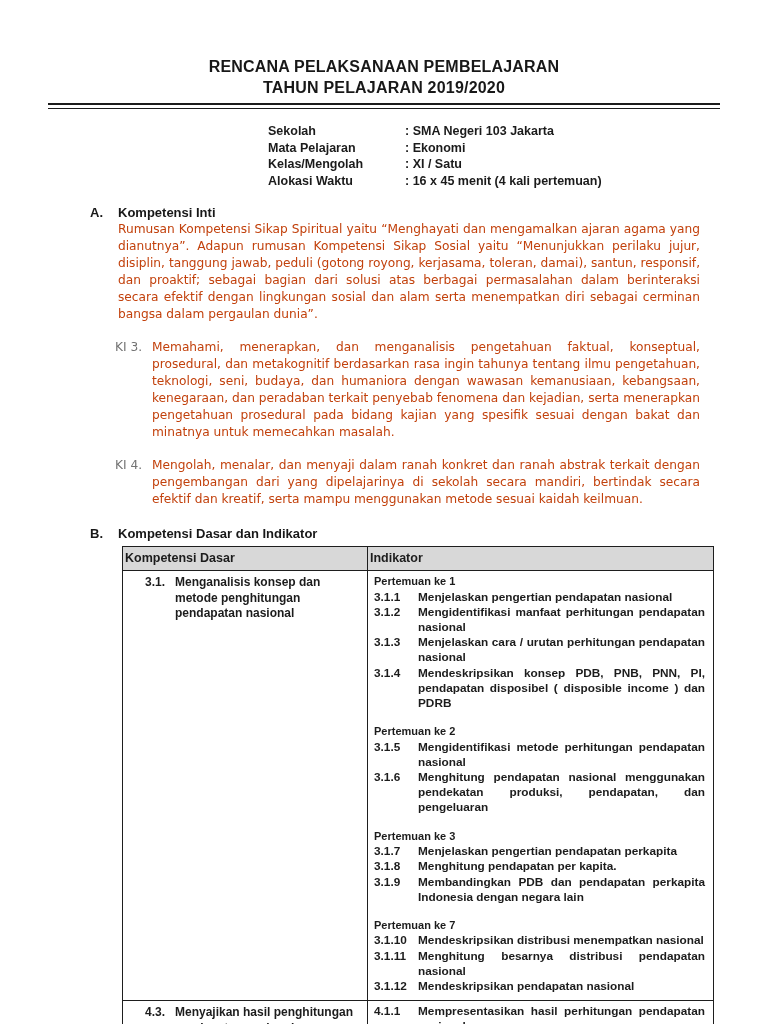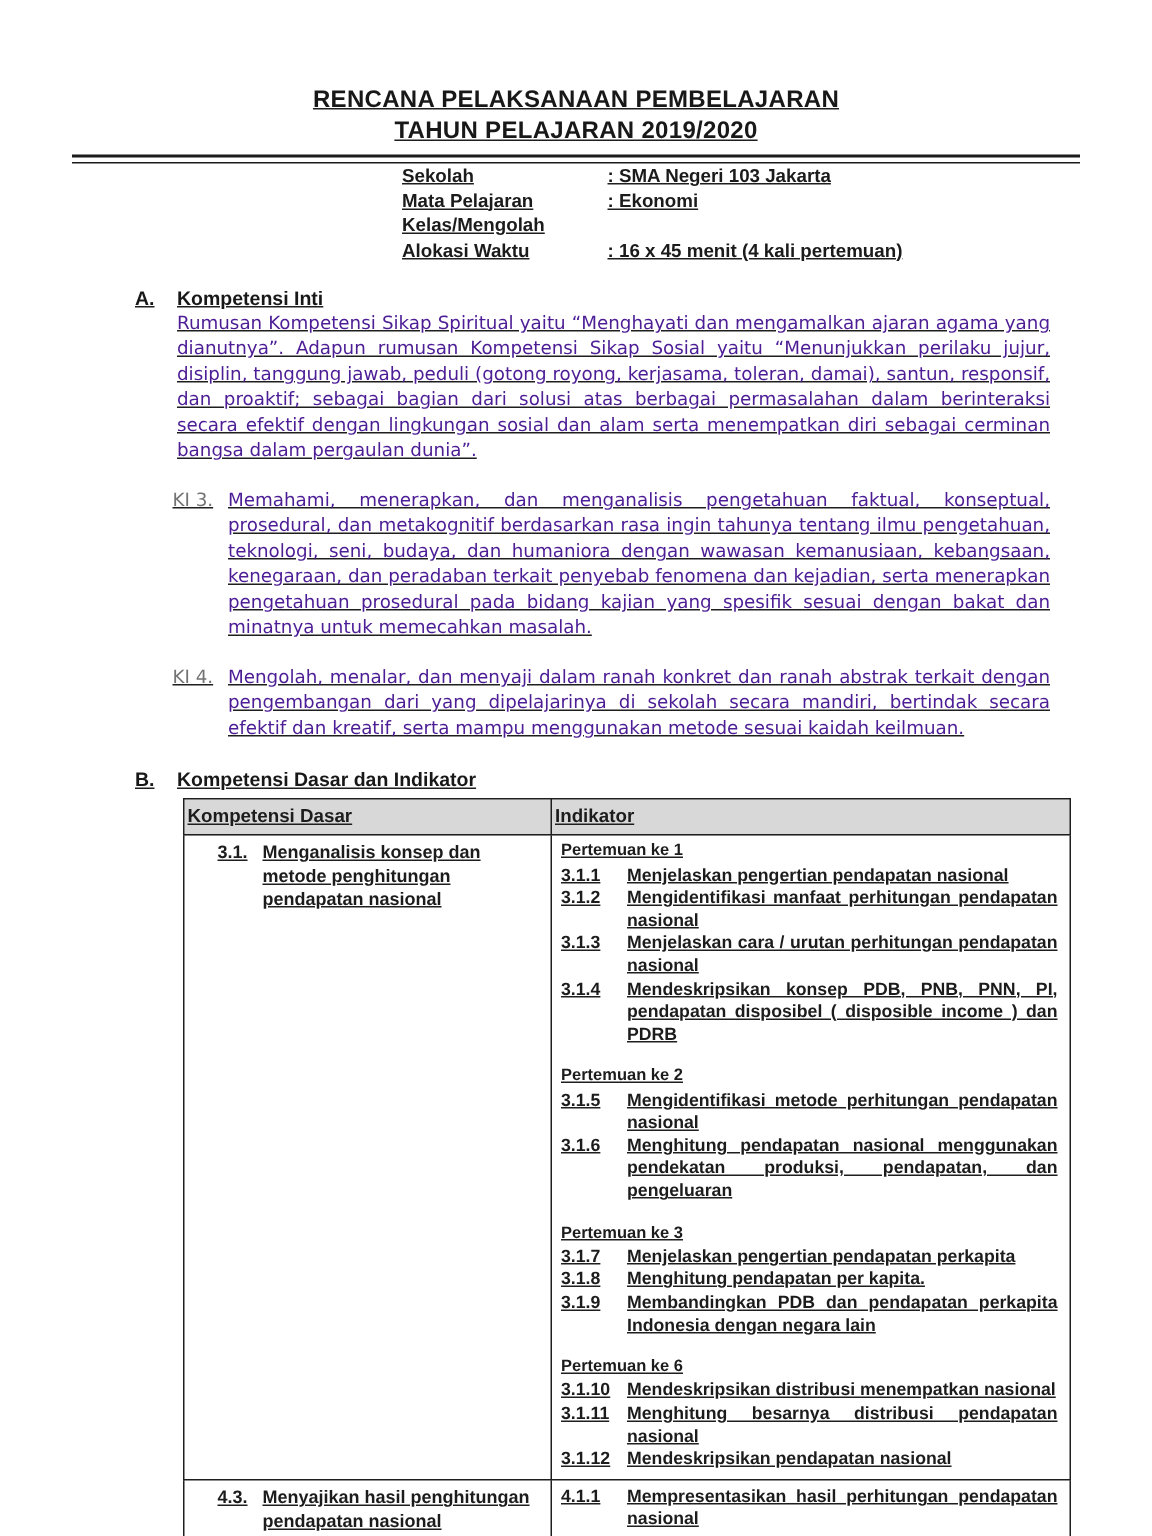--- a/index.html
+++ b/index.html
@@ -8,40 +8,40 @@
   }
   .page {
     position: relative;
     width: 768px; height: 1024px;
     background: #ffffff;
     overflow: hidden;
     color: #1e1e1e;
     font-family: "DejaVu Sans", sans-serif;
     box-sizing: border-box;
     padding: 56px 48px 0 48px;
-    text-decoration: underline;
   }
   
   .doc-title {
     text-align: center;
     font-family: "Liberation Sans", sans-serif;
     font-weight: bold;
     font-size: 16px;
     line-height: 21px;
     color: #181818;
     letter-spacing: 0.2px;
   }
   .title-rule {
     margin-top: 5px;
     height: 3px;
     border-top: 2px solid #1b1b1b;
     border-bottom: 1.5px solid #1b1b1b;
   }
   
   .info {
+    margin-top: 14px;
     margin-left: 220px;
     font-family: "Liberation Sans", sans-serif;
     font-weight: bold;
     font-size: 12.5px;
     line-height: 16.5px;
     color: #1b1b1b;
   }
   .info-row { display: flex; }
   .info-label { width: 137px; flex: 0 0 137px; }
   .info-value { flex: 1; }
@@ -54,21 +54,21 @@
     font-weight: bold;
     font-size: 13px;
     line-height: 17px;
     color: #181818;
   }
   .sec-body { margin-left: 28px; }
   .para {
     font-size: 12.2px;
     line-height: 17px;
     text-align: justify;
-    color: #4c1d95;
+    color: #c2410c;
   }
   .ki-row {
     display: grid;
     grid-template-columns: 37px 1fr;
     margin-top: 16px;
     margin-left: -3px;
   }
   .ki-label {
     font-size: 12.2px;
     line-height: 17px;
@@ -135,20 +135,21 @@
     <div class="info-row">
       <span class="info-label">Sekolah</span>
       <span class="info-value">: SMA Negeri 103 Jakarta</span>
     </div>
     <div class="info-row">
       <span class="info-label">Mata Pelajaran</span>
       <span class="info-value">: Ekonomi</span>
     </div>
     <div class="info-row">
       <span class="info-label">Kelas/Mengolah</span>
+      <span class="info-value">: XI / Satu</span>
     </div>
     <div class="info-row">
       <span class="info-label">Alokasi Waktu</span>
       <span class="info-value">: 16 x 45 menit (4 kali pertemuan)</span>
     </div>
   </div>
 
   <div class="section">
     <div class="sec-head">
       <span>A.</span>
@@ -236,21 +237,21 @@
                   <span class="ind-num">3.1.8</span>
                   <span class="ind-text">Menghitung pendapatan per kapita.</span>
                 </div>
                 <div class="ind-item">
                   <span class="ind-num">3.1.9</span>
                   <span class="ind-text">Membandingkan PDB dan pendapatan perkapita Indonesia dengan negara lain</span>
                 </div>
               </div>
 
               <div class="grp">
-                <div class="grp-title">Pertemuan ke 6</div>
+                <div class="grp-title">Pertemuan ke 7</div>
                 <div class="ind-item">
                   <span class="ind-num">3.1.10</span>
                   <span class="ind-text">Mendeskripsikan distribusi menempatkan nasional</span>
                 </div>
                 <div class="ind-item">
                   <span class="ind-num">3.1.11</span>
                   <span class="ind-text">Menghitung besarnya distribusi pendapatan nasional</span>
                 </div>
                 <div class="ind-item">
                   <span class="ind-num">3.1.12</span>

